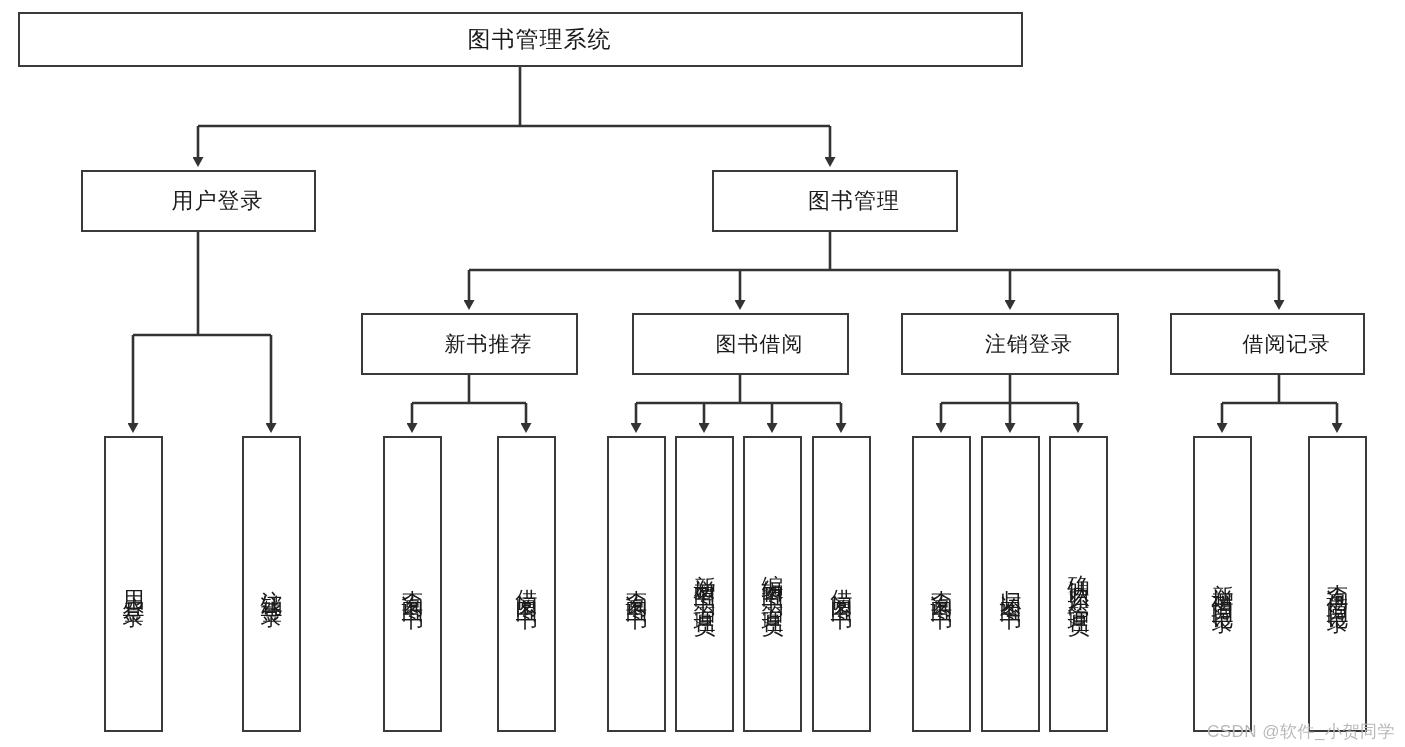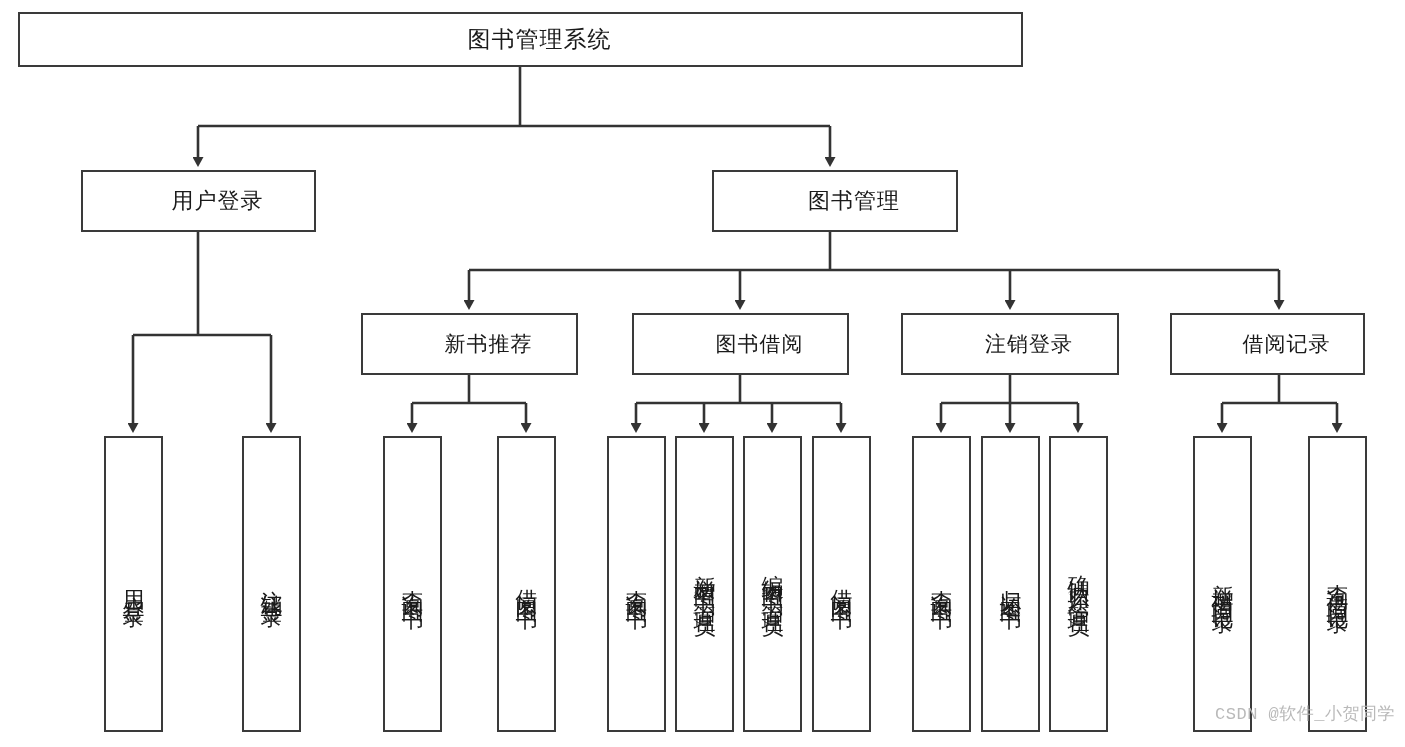--- a/index.html
+++ b/index.html
@@ -48,27 +48,26 @@
   }
   .node.leaf .vtext{
     writing-mode:vertical-rl;
     text-orientation:upright;
     letter-spacing:6px;
     white-space:nowrap;
   }
   .watermark{
     position:absolute;
     right:10px;
-    bottom:22px;
+    bottom:4px;
     font-size:17px;
     color:#b9b9b9;
     letter-spacing:0.5px;
     z-index:5;
     white-space:nowrap;
-    font-family:Liberation Mono, monospace;
   }
 </style>
 </head>
 <body>
 
 <div id="canvas">
 
   <svg id="wires" viewBox="0 0 1405 747" xmlns="http://www.w3.org/2000/svg">
     <defs>
       <marker id="arrow" markerWidth="10" markerHeight="11" refX="1" refY="5.5" orient="auto" markerUnits="userSpaceOnUse">

